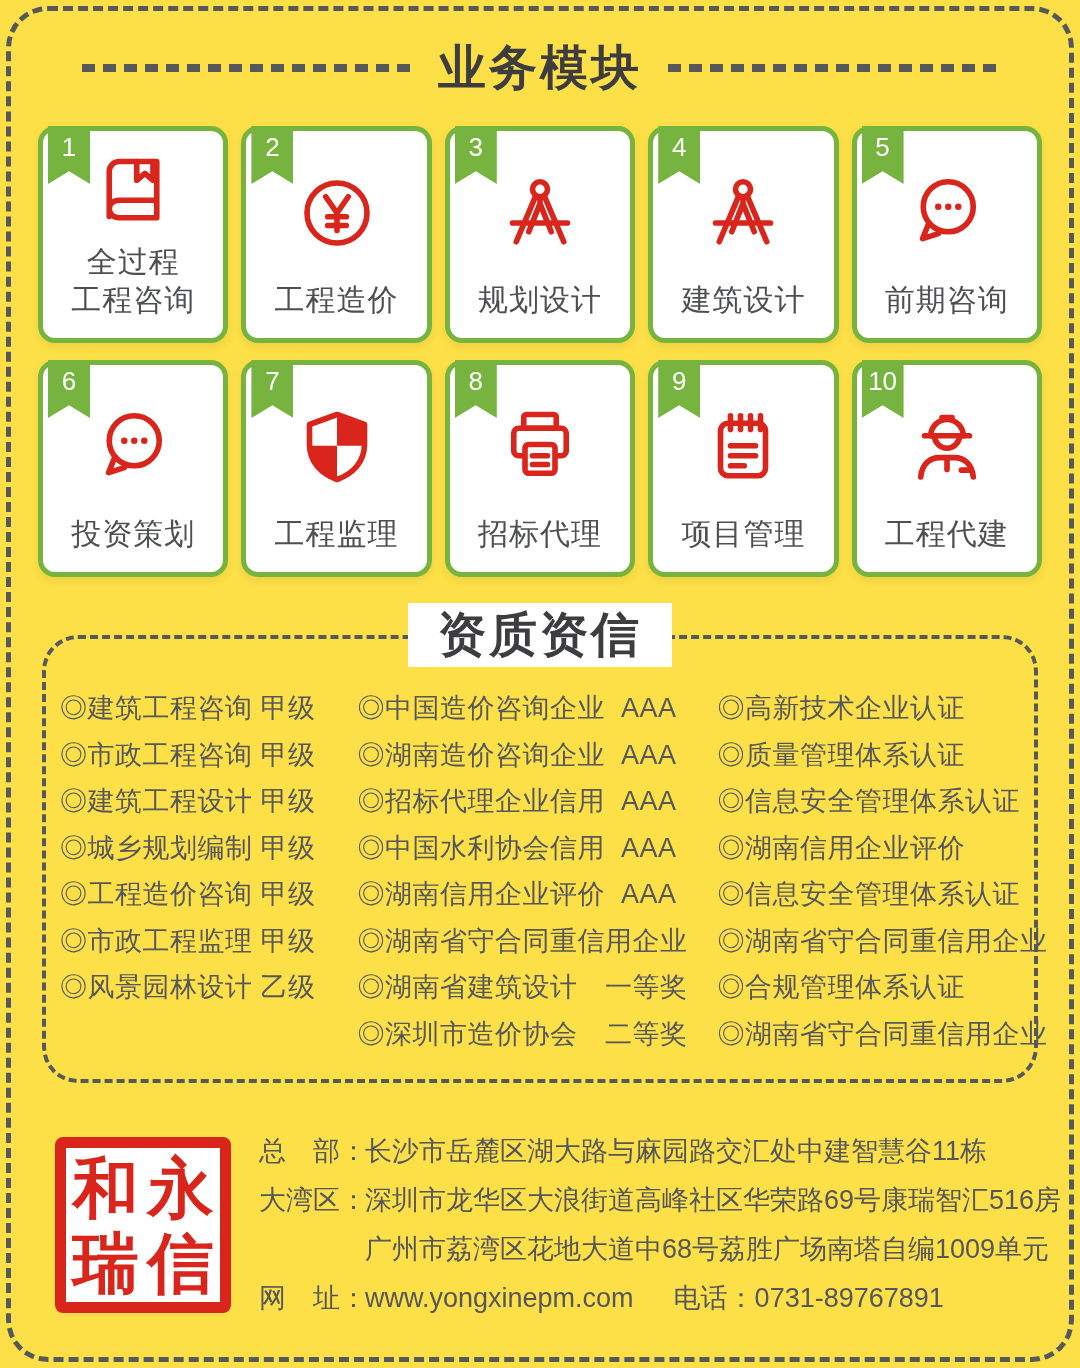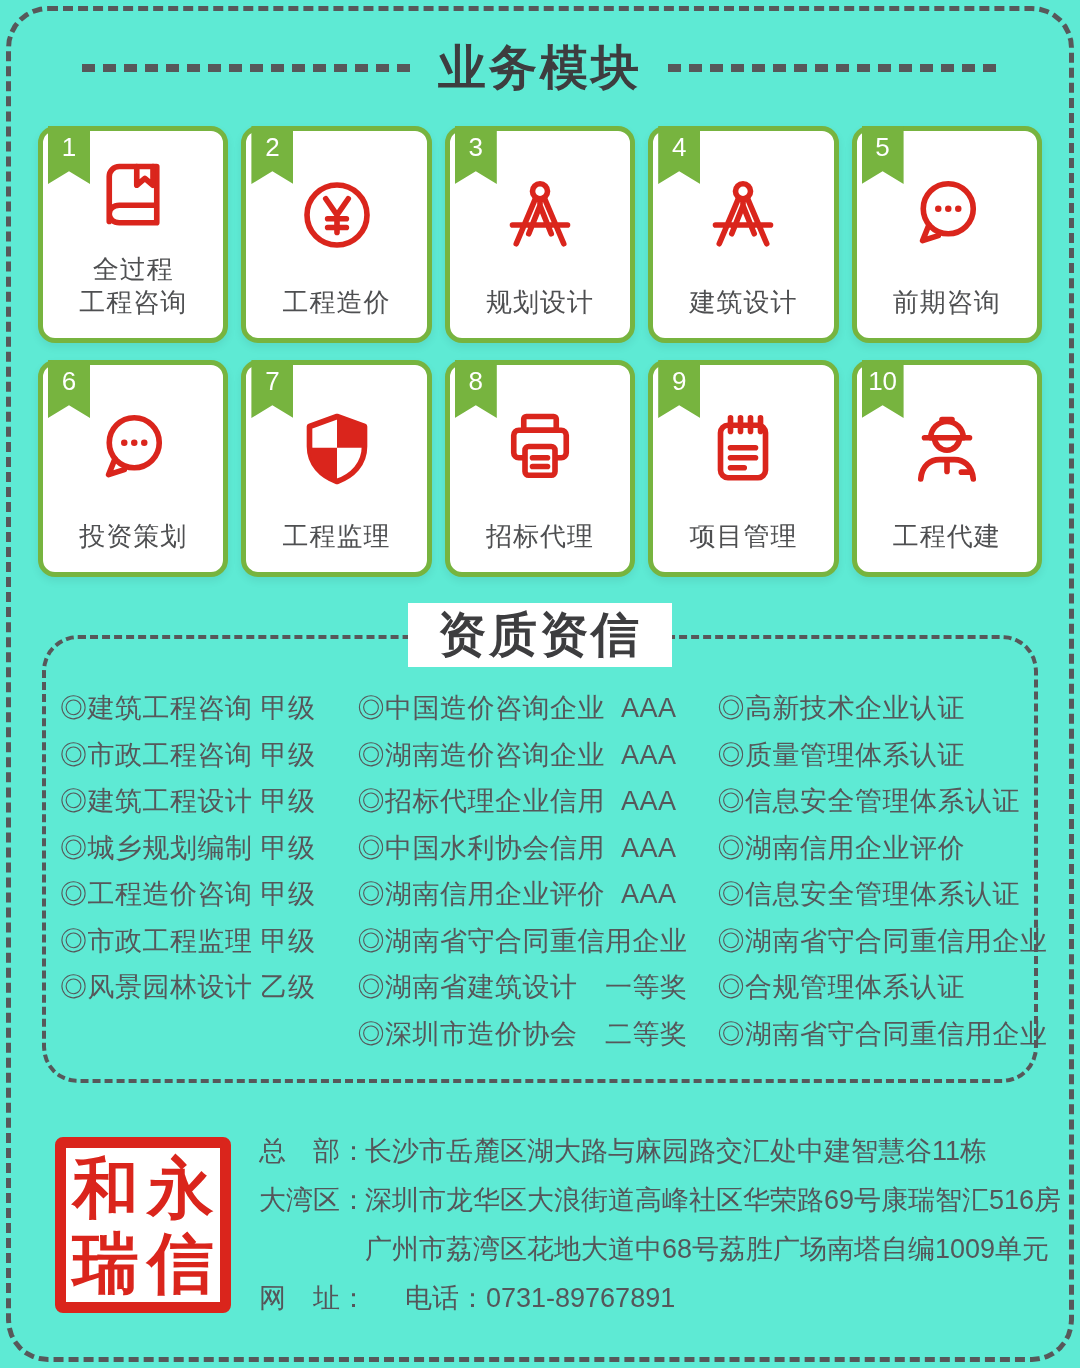--- a/index.html
+++ b/index.html
@@ -1,18 +1,18 @@
 <!DOCTYPE html>
 <html><head>
 <meta charset="utf-8">
 <style>
   * { margin:0; padding:0; box-sizing:border-box; }
   html,body { width:1080px; height:1368px; background:#fff; overflow:hidden;
     font-family:"Liberation Sans", sans-serif; }
-  .page { position:relative; width:1080px; height:1368px; background:#5eead4; }
+  .page { position:relative; width:1080px; height:1368px; background:#fde047; }
   .outer-border { position:absolute; inset:6px; border:5px dashed #57585a;
     border-radius:42px; pointer-events:none; }
 
   
   .sec-header { display:flex; align-items:center; justify-content:center;
     gap:26px; padding-top:36px; }
   .dash-line { width:330px; height:8px;
     background:repeating-linear-gradient(90deg,#57585a 0 13px,transparent 13px 21px); }
   .sec-title { font-size:48px; font-weight:900; color:#3d3d3f; letter-spacing:3px; }
 
@@ -23,21 +23,21 @@
     border:5px solid #77b43f; border-radius:17px;
     box-shadow:0 4px 8px rgba(0,0,0,.07);
     display:flex; flex-direction:column; align-items:center; }
   .ribbon { position:absolute; top:-5px; left:5px; width:42px; height:58px;
     background:#77b43f; color:#fff; font-size:26px; text-align:center;
     padding-top:6px;
     clip-path:polygon(0 0,100% 0,100% 100%,50% 78%,0 100%); }
   .card-icon { flex:1; display:flex; align-items:center; justify-content:center;
     padding-top:14px; }
   .card-icon svg { width:80px; height:80px; }
-  .card-label { font-size:26px; color:#4e4f51; text-align:center;
+  .card-label { font-size:30px; color:#4e4f51; text-align:center;
     white-space:pre-line; line-height:1.25; margin-bottom:20px; letter-spacing:1px; }
 
   
   .creds { position:relative; width:996px; margin:58px auto 0;
     border:4px dashed #57585a; border-radius:36px; padding:46px 14px 22px; }
   .creds-title { position:absolute; top:-36px; left:50%; transform:translateX(-50%);
     background:#fff; padding:0 30px; font-size:48px; font-weight:900;
     color:#3d3d3f; letter-spacing:3px; white-space:nowrap; }
   .creds-grid { display:grid; grid-template-columns:31% 37.5% 31.5%; }
   .cred-item { font-size:27px; color:#56575a; line-height:46.5px;
@@ -247,18 +247,19 @@
       <div class="c-row">
         <span class="c-label">大湾区：</span>
         <span class="c-value">深圳市龙华区大浪街道高峰社区华荣路69号康瑞智汇516房</span>
       </div>
       <div class="c-row">
         <span class="c-label"></span>
         <span class="c-value">广州市荔湾区花地大道中68号荔胜广场南塔自编1009单元</span>
       </div>
       <div class="c-row">
         <span class="c-label">网　址：</span>
+        <span class="c-value">www.yongxinepm.com</span>
         <span class="c-label2">电话：</span>
         <span class="c-value">0731-89767891</span>
       </div>
     </div>
   </div>
 </div>
 
 </body></html>

